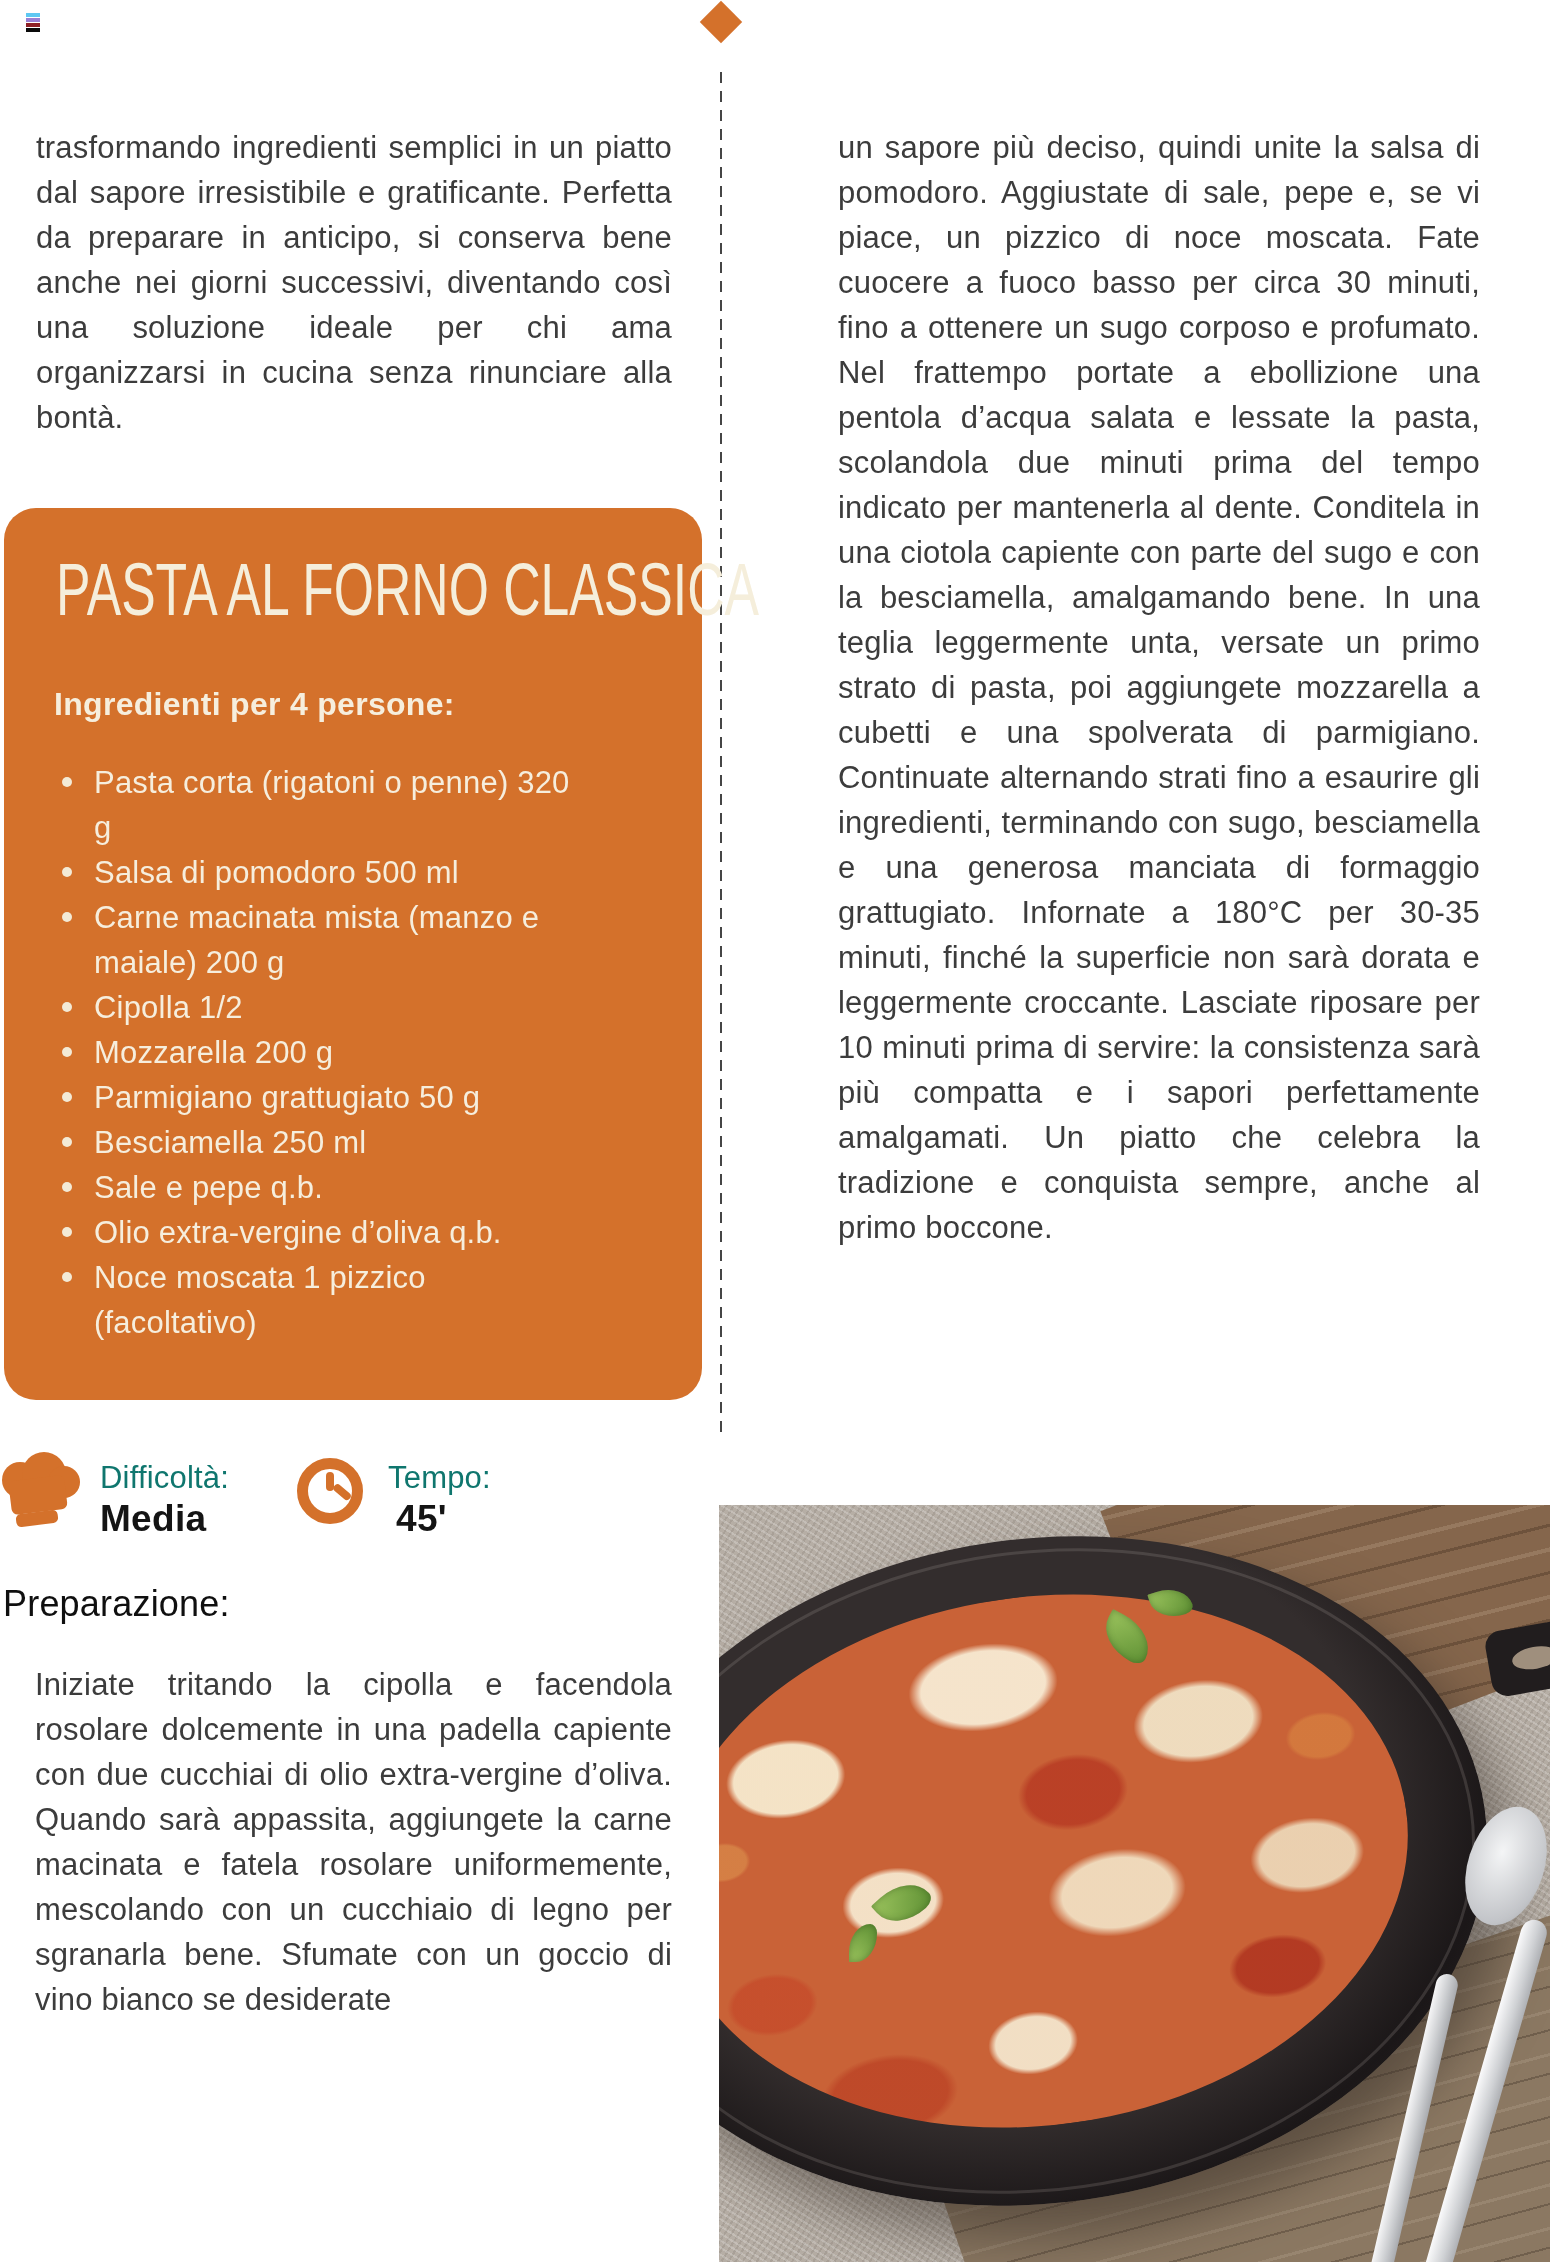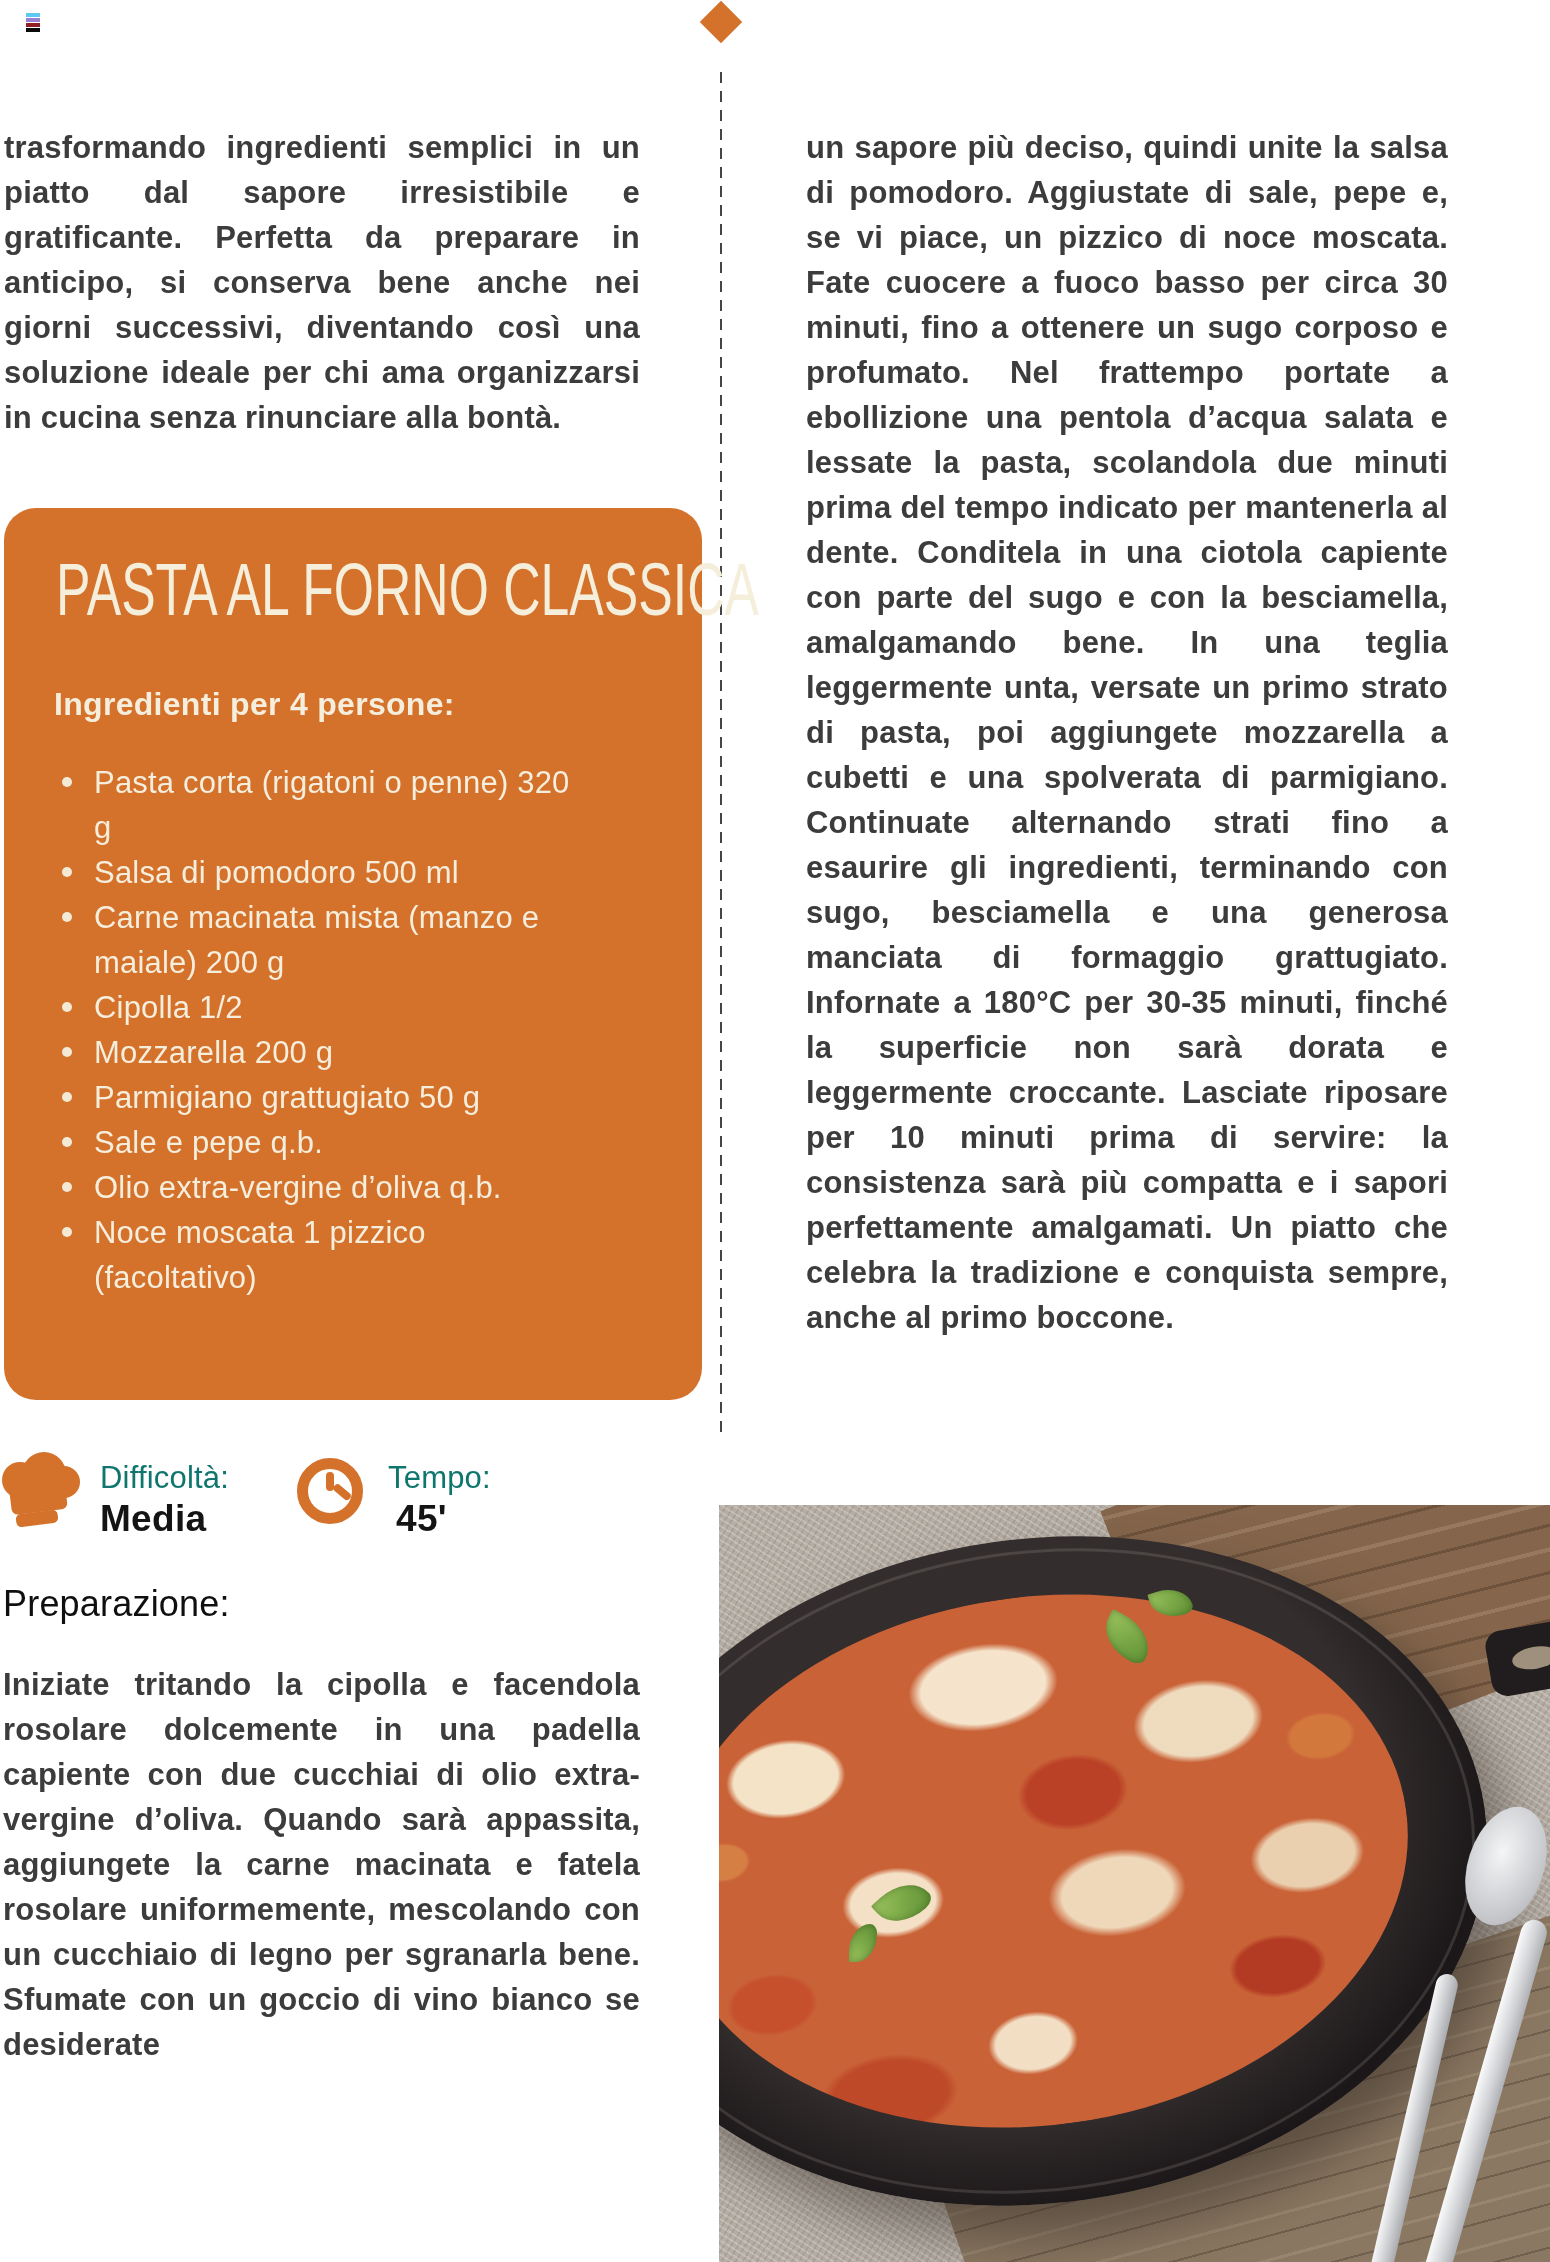--- a/index.html
+++ b/index.html
@@ -15,21 +15,21 @@
     position:absolute;left:706px;top:7px;width:30px;height:30px;
     background:#d4712b;transform:rotate(45deg);
   }
   .col-divider{
     position:absolute;left:720px;top:72px;width:2px;height:1368px;
     background:repeating-linear-gradient(180deg,#454545 0 11px,transparent 11px 19px);
   }
   
   .bodytext{
     font-size:31px;line-height:45px;letter-spacing:.2px;
-    text-align:justify;color:#3c3c3c;font-weight:700;
+    text-align:justify;color:#3c3c3c;font-weight:400;margin-left:32px;
   }
   
   .intro{position:absolute;left:4px;top:94px;width:636px;}
   .card{
     position:absolute;left:4px;top:508px;width:698px;height:892px;
     background:#d4712b;color:#f6eedd;border-radius:32px;
   }
   .card-title{
     position:absolute;left:52px;top:40px;white-space:nowrap;
     font-size:94px;font-weight:400;color:#f5eedb;letter-spacing:0px;
@@ -174,20 +174,21 @@
   <section class="card">
     <div class="card-title">PASTA AL FORNO CLASSICA</div>
     <div class="card-sub">Ingredienti per 4 persone:</div>
     <ul class="card-ingredients">
       <li>Pasta corta (rigatoni o penne) 320 g</li>
       <li>Salsa di pomodoro 500 ml</li>
       <li>Carne macinata mista (manzo e maiale) 200 g</li>
       <li>Cipolla 1/2</li>
       <li>Mozzarella 200 g</li>
       <li>Parmigiano grattugiato 50 g</li>
+      <li>Besciamella 250 ml</li>
       <li>Sale e pepe q.b.</li>
       <li>Olio extra-vergine d’oliva q.b.</li>
       <li>Noce moscata 1 pizzico (facoltativo)</li>
     </ul>
   </section>
 
   <div class="hat">
     <span class="c1"></span>
       <span class="c2"></span>
       <span class="c3"></span>

